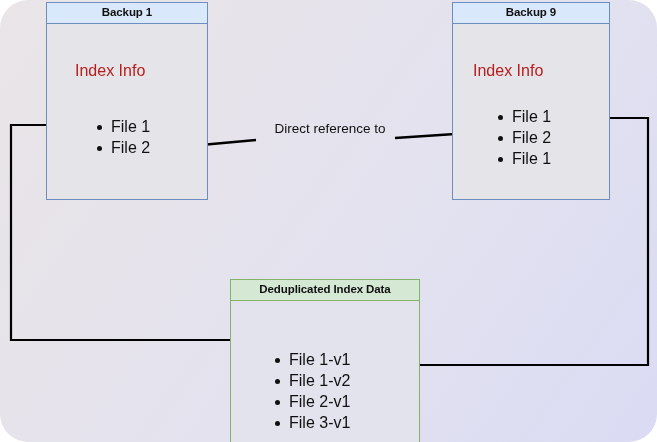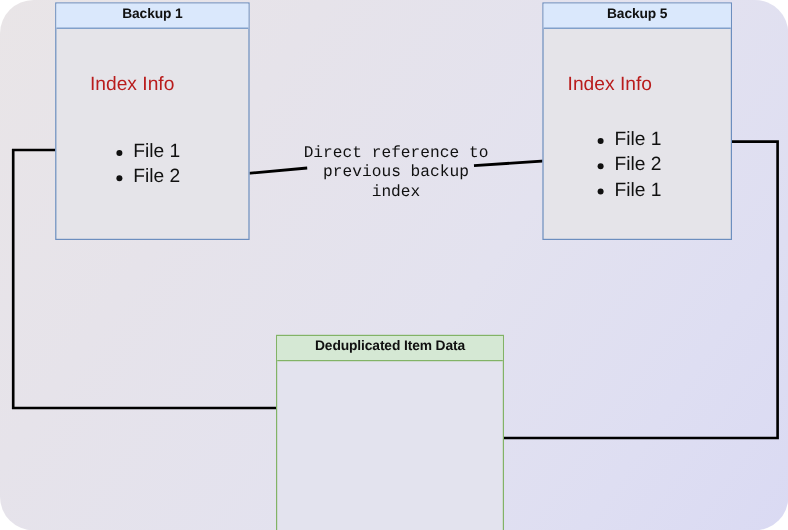--- a/index.html
+++ b/index.html
@@ -108,21 +108,20 @@
   
   #ref-label {
     position: absolute;
     left: 249px;
     top: 121px;
     width: 162px;
     text-align: center;
     font-size: 13.5px;
     line-height: 16px;
     color: #101010;
-    font-family: Liberation Mono, monospace;
   }
 </style>
 </head>
 <body>
 
 <div id="canvas">
 
   <svg id="wires" viewBox="0 0 657 442" width="657" height="442">
     <defs>
       <marker id="ah" markerWidth="11" markerHeight="9" refX="10" refY="4.5" orient="auto" markerUnits="userSpaceOnUse">
@@ -144,33 +143,40 @@
     <div class="body">
       <div class="index-title">Index Info</div>
       <ul class="filelist">
         <li>File 1</li>
         <li>File 2</li>
       </ul>
     </div>
   </div>
 
   <div class="box" id="backup2">
-    <div class="hdr">Backup 5</div>
+    <div class="hdr">Backup 9</div>
     <div class="body">
       <div class="index-title">Index Info</div>
       <ul class="filelist">
         <li>File 1</li>
         <li>File 2</li>
         <li>File 1</li>
       </ul>
     </div>
   </div>
 
   <div class="box green" id="dedup">
-    <div class="hdr">Deduplicated Item Data</div>
+    <div class="hdr">Deduplicated Index Data</div>
+    <div class="body">
+      <ul class="filelist">
+        <li>File 1-v1</li>
+        <li>File 1-v2</li>
+        <li>File 2-v1</li>
+        <li>File 3-v1</li>
+      </ul>
+    </div>
   </div>
 
   <div id="ref-label">
     <div>Direct reference to</div>
-    <div>previous backup index</div>
   </div>
 
 </div>
 
 </body></html>

